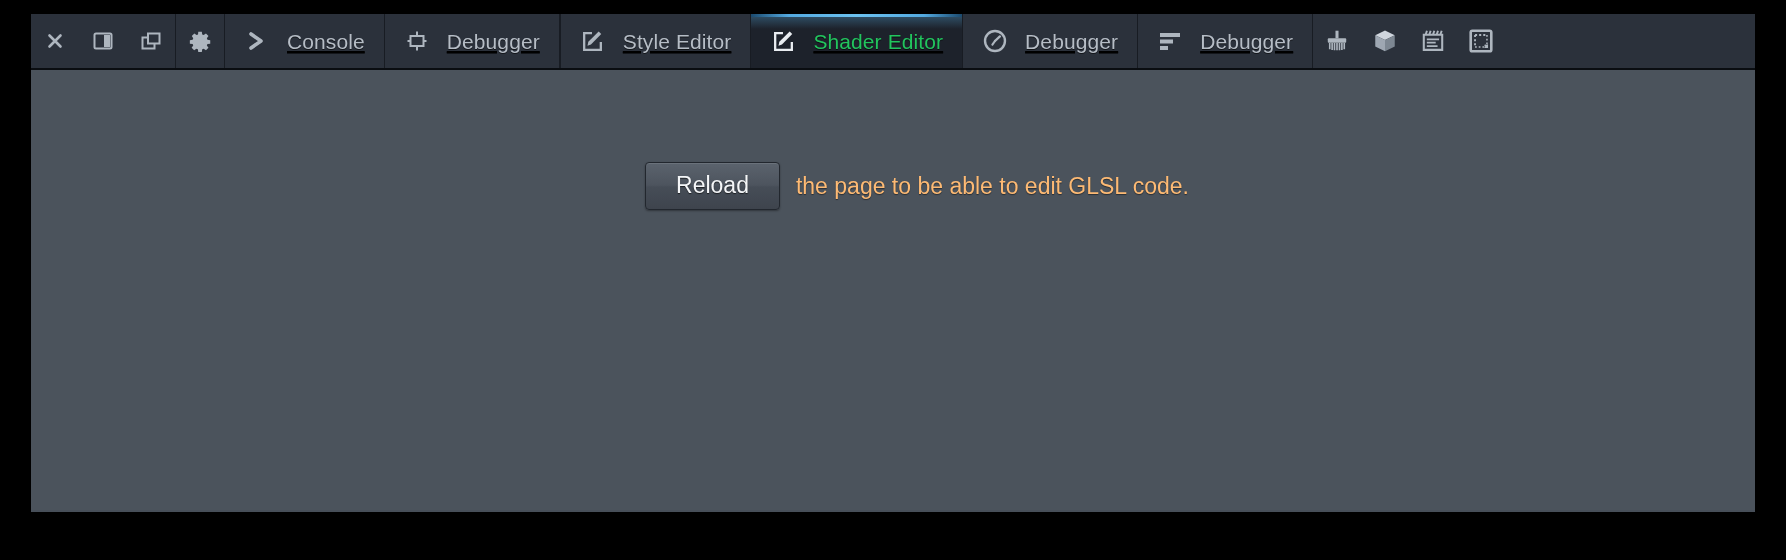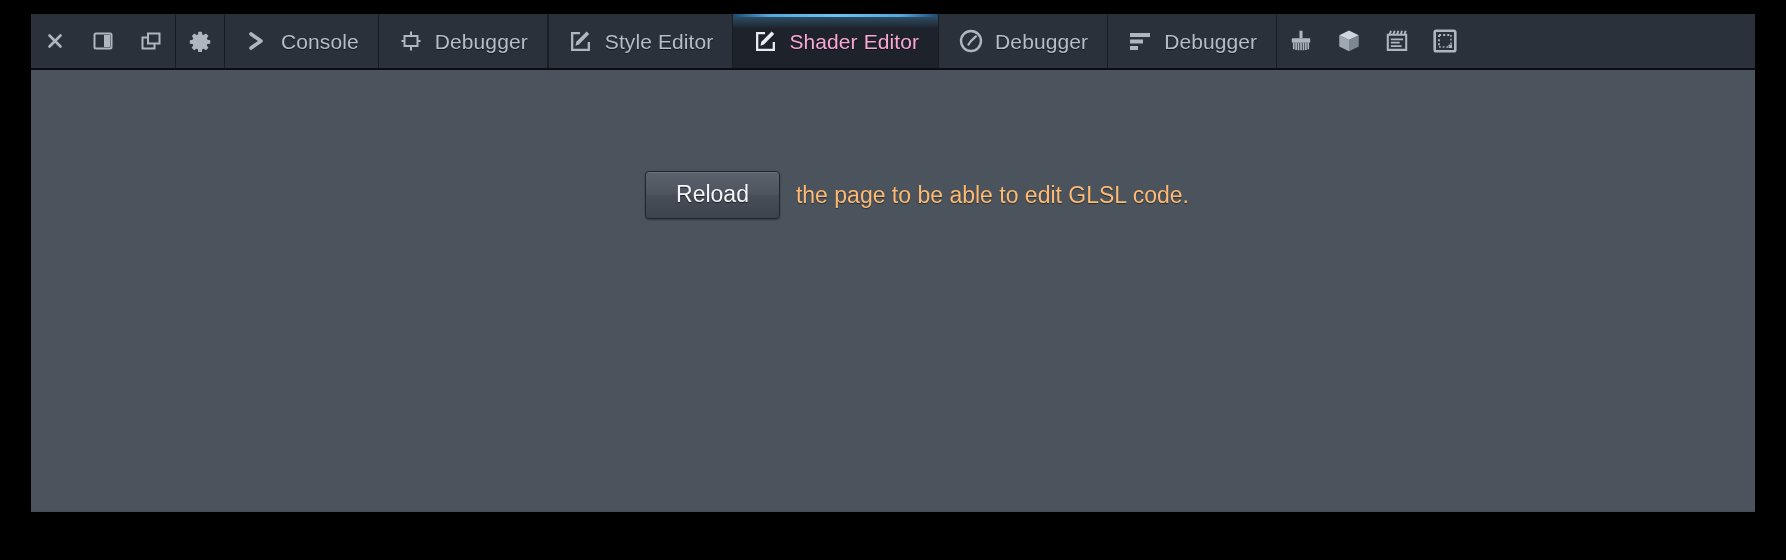--- a/index.html
+++ b/index.html
@@ -68,47 +68,48 @@
     cursor: default;
     background: transparent;
   }
   .icon-btn svg { display: block; }
 
   
   .tab {
     display: flex;
     align-items: center;
     justify-content: center;
-    gap: 11px;
+    gap: 17px;
     padding: 0 19px;
     position: relative;
     background: transparent;
     cursor: default;
     box-sizing: border-box;
+    text-decoration: underline;
   }
   .tab .tab-label {
     font-size: 21px;
     color: #b6bdc6;
     letter-spacing: 0.1px;
     white-space: nowrap;
     line-height: 1;
     text-shadow: 0 1px 0 rgba(0,0,0,0.55);
   }
   .tab .tab-ico {
     display: flex;
     align-items: center;
     justify-content: center;
     width: 26px;
     height: 26px;
   }
   .tab.selected {
     background: #1d222b;
   }
   .tab.selected .tab-label {
-    color: #f9a8d4;
+    color: #22c55e;
   }
   .tab.selected::before {
     content: "";
     position: absolute;
     left: 0; right: 0; top: 0;
     height: 3px;
     background: linear-gradient(to right, #1b4a6e 0%, #53a9e0 18%, #6cc2f0 50%, #53a9e0 82%, #1b4a6e 100%);
   }
   .tab.selected::after {
     content: "";
@@ -125,21 +126,21 @@
   .content {
     position: relative;
     height: 440px;
     background: #4b535c;
   }
 
   .notice {
     position: absolute;
     left: 0;
     right: 0;
-    top: 101px;
+    top: 92px;
     display: flex;
     align-items: center;
     justify-content: center;
     gap: 16px;
     margin-left: 48px;
   }
 
   .reload-btn {
     font-family: "Liberation Sans", sans-serif;
     font-size: 23px;

